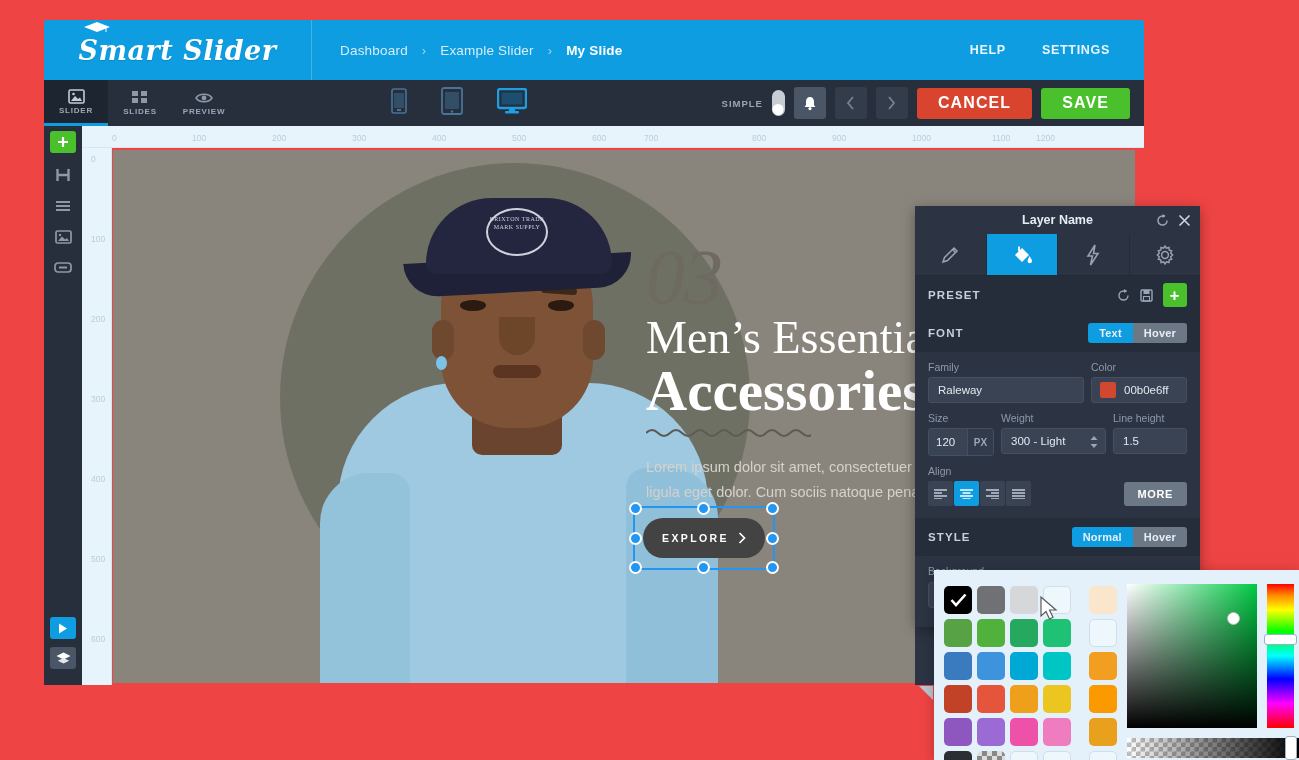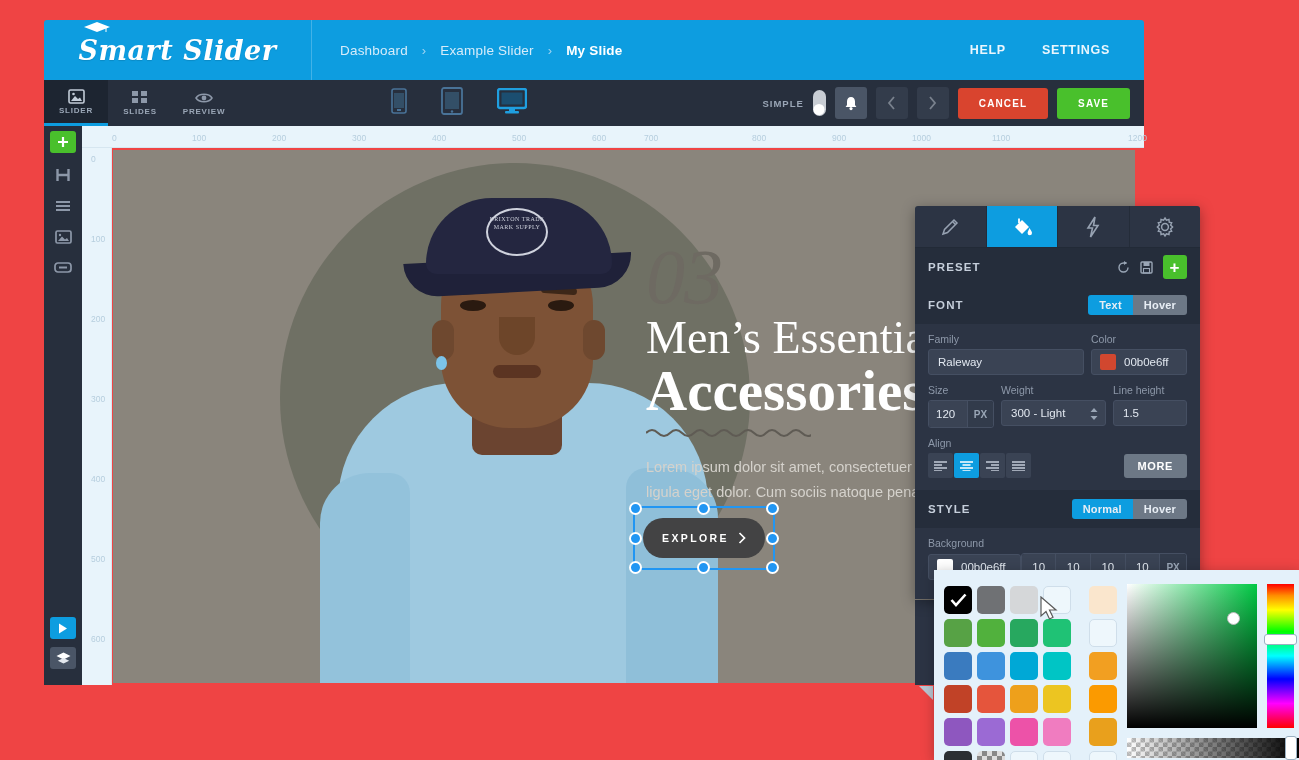--- a/index.html
+++ b/index.html
@@ -64,21 +64,21 @@
     width: 11px; height: 11px; border-radius: 50%; background: #fff;
   }
   .sq-btn {
     width: 32px; height: 32px; border-radius: 3px; background: #4a5566;
     display: flex; align-items: center; justify-content: center; cursor: pointer;
   }
   .sq-btn.dim { background: #333c4b; }
   .sq-btn.dim svg { opacity: .45; }
   .act-btn {
     height: 31px; padding: 0 21px; border-radius: 3px; color: #fff;
-    font-size: 10px; font-weight: bold; letter-spacing: 1.1px;
+    font-size: 16px; font-weight: bold; letter-spacing: 1.1px;
     display: flex; align-items: center; justify-content: center; cursor: pointer;
   }
   .act-cancel { background: #d9442e; }
   .act-save { background: #49c02c; }
 
   
   .leftbar {
     position: absolute; left: 44px; top: 126px; width: 38px; height: 559px;
     background: #272f3d;
   }
@@ -462,21 +462,21 @@
       <span style="left: 190px;">200</span>
       <span style="left: 270px;">300</span>
       <span style="left: 350px;">400</span>
       <span style="left: 430px;">500</span>
       <span style="left: 510px;">600</span>
       <span style="left: 562px;">700</span>
       <span style="left: 670px;">800</span>
       <span style="left: 750px;">900</span>
       <span style="left: 830px;">1000</span>
       <span style="left: 910px;">1100</span>
-      <span style="left: 1046px;">1200</span>
+      <span style="left: 954px;">1200</span>
     </div>
   <div class="ruler-v" id="ruler-v">
       <span style="top: 6px;">0</span>
       <span style="top: 86px;">100</span>
       <span style="top: 166px;">200</span>
       <span style="top: 246px;">300</span>
       <span style="top: 326px;">400</span>
       <span style="top: 406px;">500</span>
       <span style="top: 486px;">600</span>
     </div>
@@ -531,20 +531,32 @@
         <div class="handle" style="left:-6px;bottom:-6px"></div>
         <div class="handle" style="left:62px;bottom:-6px"></div>
         <div class="handle" style="right:-6px;bottom:-6px"></div>
       </div>
     </div>
   </div>
 
   <div class="panel-bg-strip"></div>
 
   <div class="panel">
+    <div class="panel-title">
+      <span>Layer Name</span>
+      <span class="ttl-icons">
+        <svg width="13" height="13" viewBox="0 0 13 13">
+          <path d="M11 6.5 A4.5 4.5 0 1 1 6.5 2 L9 2" fill="none" stroke="#9aa6b6" stroke-width="1.5"></path>
+          <polygon points="6.5,0 6.5,4 9.5,2" fill="#9aa6b6"></polygon>
+        </svg>
+        <svg width="13" height="13" viewBox="0 0 13 13">
+          <path d="M1.5 1.5 L11.5 11.5 M11.5 1.5 L1.5 11.5" stroke="#cdd6e0" stroke-width="1.6"></path>
+        </svg>
+      </span>
+    </div>
 
     <div class="panel-tabs">
       <div class="ptab">
         <svg width="22" height="22" viewBox="0 0 22 22">
           <path d="M4 18 L5.5 13.5 L15 4 L18 7 L8.5 16.5 Z" fill="none" stroke="#97a2b2" stroke-width="1.5"></path>
           <path d="M13.5 5.5 L16.5 8.5" stroke="#97a2b2" stroke-width="1.5"></path>
         </svg>
       </div>
       <div class="ptab active">
         <svg width="24" height="24" viewBox="0 0 24 24">

